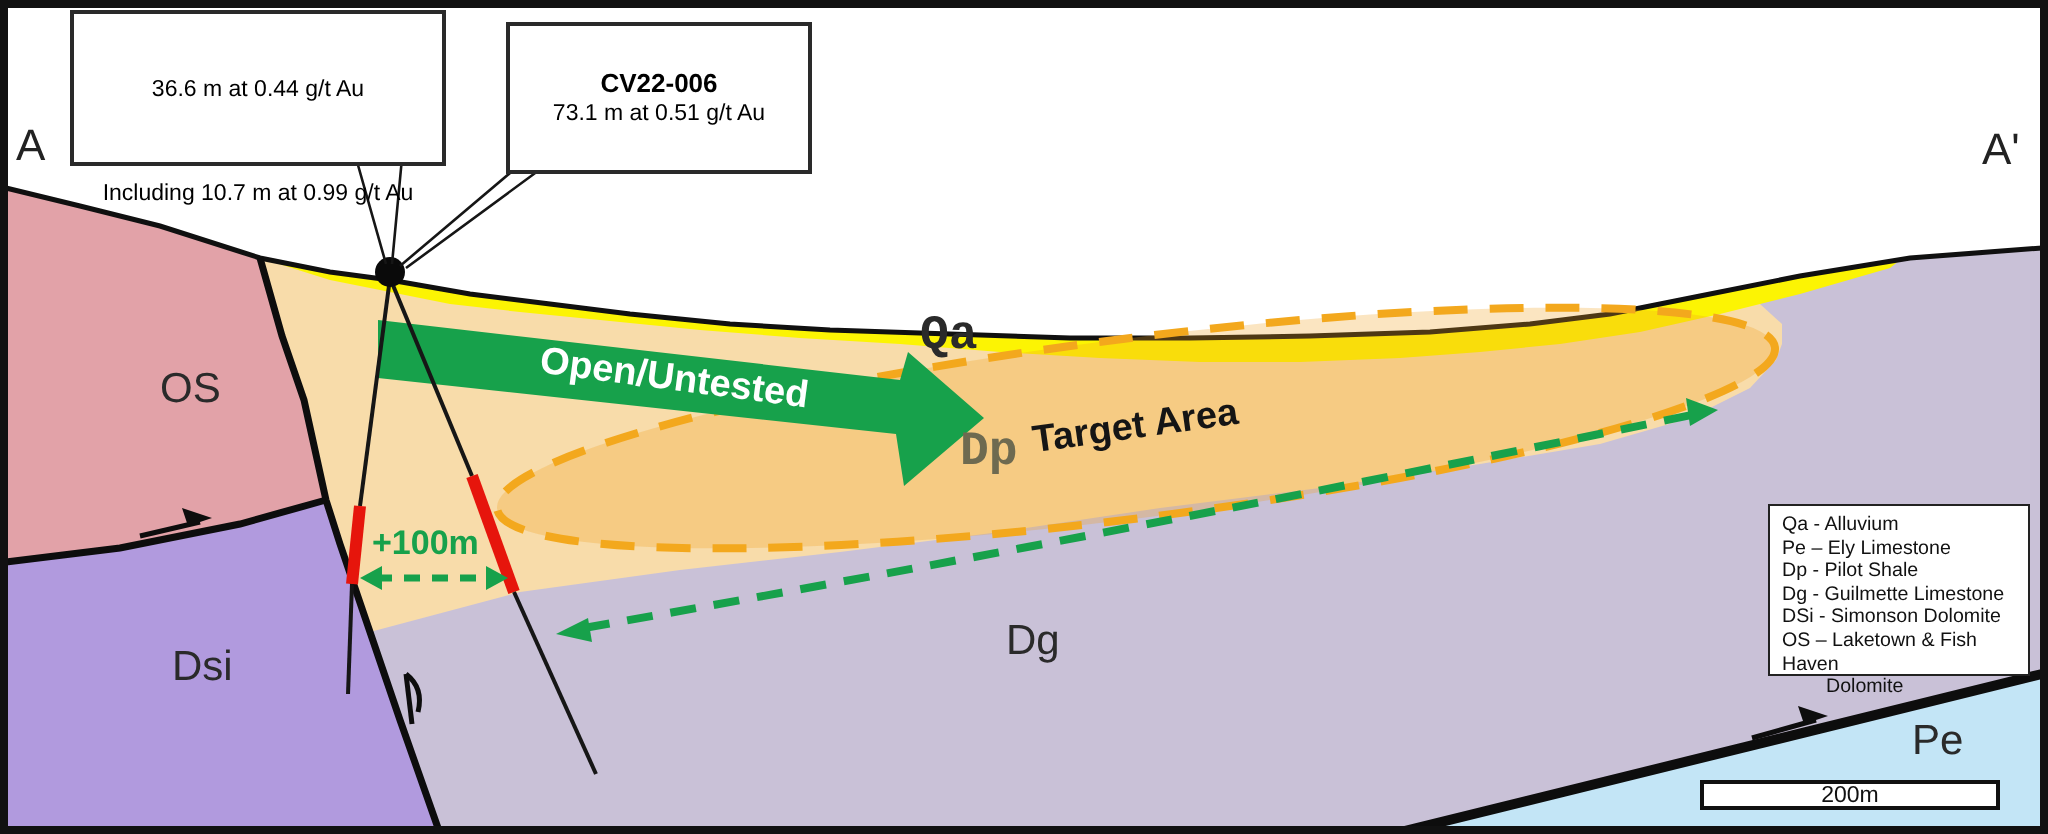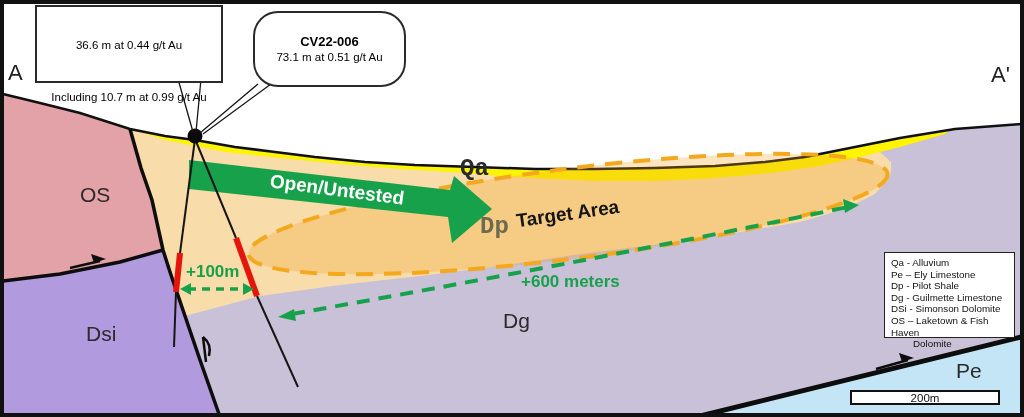--- a/index.html
+++ b/index.html
@@ -92,29 +92,28 @@
   </svg>
 
   <div class="ov sect-marker" style="left:8px;top:60px;">A</div>
   <div class="ov sect-marker" style="left:991px;top:62px;">A'</div>
 
   <div class="callout" style="left:35px;top:5px;width:184px;height:74px;gap:38px;">
     <div class="t">CV22-007</div>
     <div class="l">36.6 m at 0.44 g/t Au</div>
     <div class="l">Including 10.7 m at 0.99 g/t Au</div>
   </div>
-  <div class="callout" style="left:253px;top:11px;width:149px;height:72px;border-radius:25px;">
+  <div class="callout" style="left:253px;top:11px;width:149px;height:72px;">
     <div class="t">CV22-006</div>
     <div class="l">73.1 m at 0.51 g/t Au</div>
   </div>
 
   <div class="ov open-lab" style="left:252px;top:179px;">Open/Untested</div>
   <div class="ov target-lab" style="left:516px;top:203px;">Target Area</div>
   <div class="ov green-lab" style="left:186px;top:262px;">+100m</div>
-  <div class="ov green-lab" style="left:521px;top:272px;">+600 meters</div>
 
   <div class="ov unit bold" style="left:460px;top:155px;">Qa</div>
   <div class="ov unit bold dp" style="left:480px;top:213px;text-align:right;">Dp</div>
   <div class="ov unit" style="left:503px;top:309px;">Dg</div>
   <div class="ov unit" style="left:956px;top:359px;">Pe</div>
   <div class="ov unit" style="left:64px;top:183px;margin-left:16px;">OS</div>
   <div class="ov unit" style="left:86px;top:322px;">Dsi</div>
 
   <div class="legend">
     <div>Qa - Alluvium</div>

